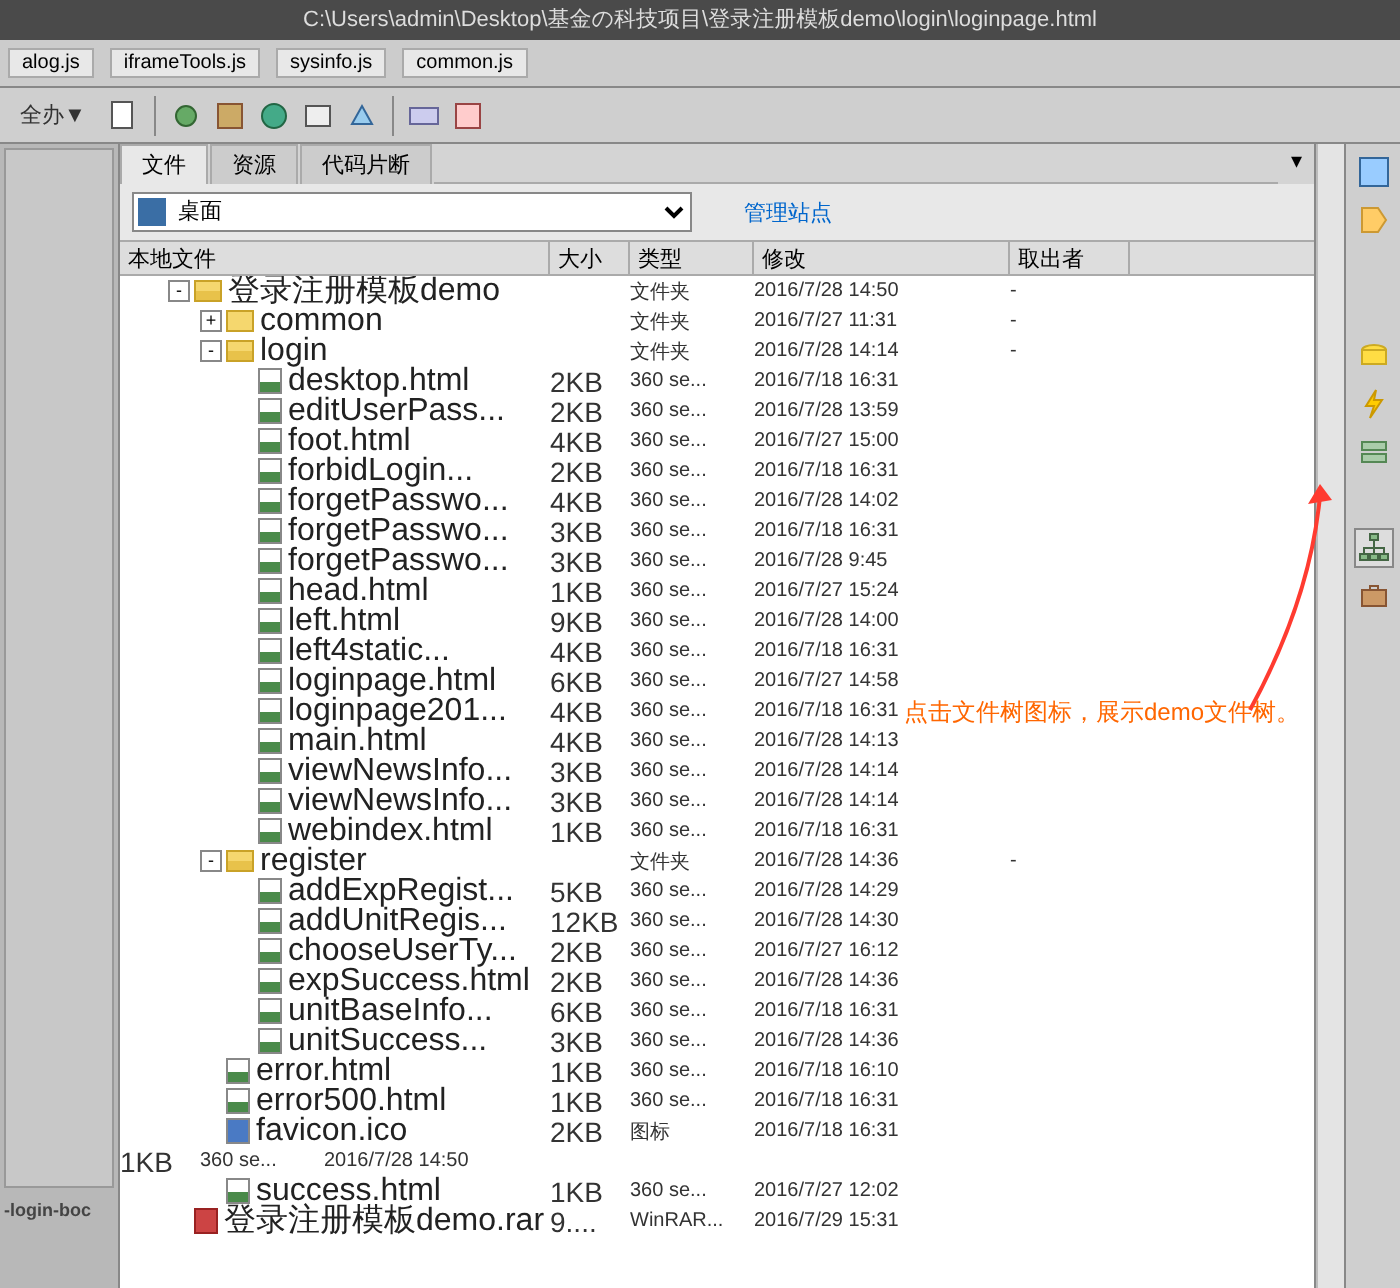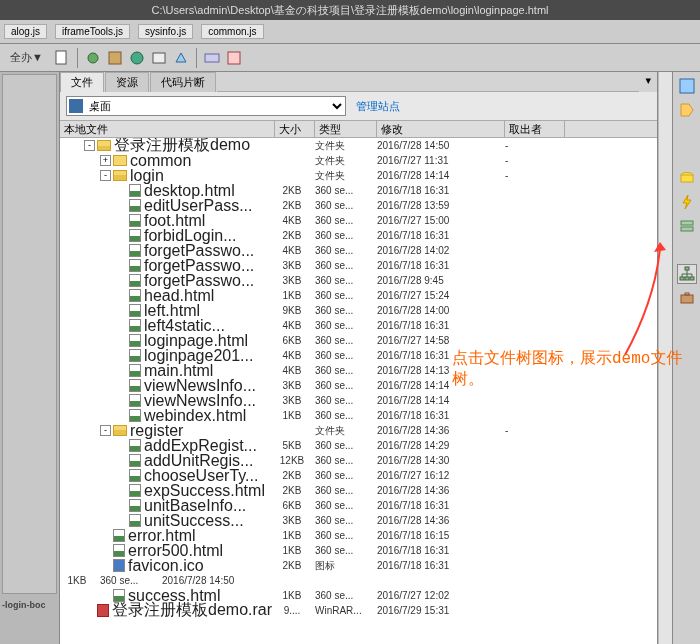--- a/index.html
+++ b/index.html
@@ -14,47 +14,47 @@
 .main-area { display: flex; height: calc(100% - 72px); }
 .left-gutter { width: 60px; background: #b8b8b8; border-right: 1px solid #888; font-weight: bold; }
 .left-gutter .lg-box { height: 520px; background: #c8c8c8; border: 1px solid #999; margin: 2px; }
 .left-gutter .lg-label { font-size: 9px; color: #444; padding: 2px; transform: rotate(0); margin-top: 4px; }
 .panel { flex: 1; background: #e8e8e8; display: flex; flex-direction: column; border-right: 1px solid #888; }
 .panel-tabs { display: flex; background: #d4d4d4; height: 20px; }
 .panel-tabs .ptab { padding: 2px 10px; background: #e8e8e8; border: 1px solid #aaa; border-bottom: none; margin-right: 1px; font-size: 11px; cursor: pointer; }
 .panel-tabs .ptab.inactive { background: #ccc; }
 .panel-tabs .flex-fill { flex: 1; border-bottom: 1px solid #aaa; }
 .panel-tabs .dd-icon { padding: 2px 6px; }
-.loc-row { display: flex; align-items: center; padding: 4px 6px; gap: 4px; }
+.loc-row { display: flex; align-items: center; padding: 4px 6px; gap: 20px; }
 .loc-row select { flex: 0 0 280px; height: 20px; border: 1px solid #888; background: #fff; font-size: 11px; padding-left: 18px; }
 .loc-row .desk-icon { position: absolute; margin-left: 3px; width: 14px; height: 14px; background: #3a6ea5; }
 .loc-row a { color: #0066cc; font-size: 11px; text-decoration: none; margin-left: 6px; }
 .tree-header { display: flex; background: #ddd; border-top: 1px solid #aaa; border-bottom: 1px solid #aaa; height: 18px; }
 .tree-header .col { border-right: 1px solid #aaa; padding: 1px 4px; font-size: 11px; }
 .c-name { width: 215px; } .c-size { width: 40px; text-align: left; padding-right: 6px; } .c-type { width: 62px; } .c-date { width: 128px; } .c-user { width: 60px; font-family: Liberation Serif, serif; }
 .tree-body { flex: 1; overflow: auto; background: #fff; }
 .tree-row { display: flex; align-items: center; height: 15px; white-space: nowrap; }
 .tree-row .name-cell { width: 215px; display: flex; align-items: center; overflow: hidden; }
-.tree-row .size-cell { width: 40px; text-align: center; padding-right: 6px; font-size: 10px; color: #333; }
+.tree-row .size-cell { width: 40px; text-align: left; padding-right: 6px; font-size: 14px; color: #333; }
 .tree-row .type-cell { width: 62px; font-size: 10px; color: #333; }
 .tree-row .date-cell { width: 128px; font-size: 10px; color: #333; }
 .tree-row .user-cell { width: 60px; font-size: 10px; color: #333; }
 .exp { width: 11px; height: 11px; border: 1px solid #888; display: inline-flex; align-items: center; justify-content: center; font-size: 9px; line-height: 1; margin-right: 2px; background: #fff; cursor: pointer; flex-shrink: 0; }
 .folder-ico { width: 14px; height: 11px; background: #f5d76e; border: 1px solid #c9a227; margin-right: 3px; flex-shrink: 0; }
 .folder-ico.open { background: linear-gradient(#f5d76e 50%, #e8c24a 50%); }
 .file-ico { width: 12px; height: 13px; background: #fff; border: 1px solid #888; margin-right: 3px; flex-shrink: 0; position: relative; }
 .file-ico.html::after { content: ""; position: absolute; bottom: 0; left: 0; width: 100%; height: 5px; background: #4a8a4a; }
 .file-ico.rar { background: #c44; border-color: #922; }
 .file-ico.ico { background: #4a7ac4; }
 .fname { font-size: 16px; color: #222; }
 .right-strip { width: 28px; background: #cfcfcf; border-left: 1px solid #888; display: flex; flex-direction: column; align-items: center; padding-top: 4px; gap: 4px; }
 .right-strip .ricon { width: 20px; height: 20px; border: 1px solid transparent; display: flex; align-items: center; justify-content: center; cursor: pointer; }
 .right-strip .ricon.hl { border: 1px solid #888; background: #ddd; }
 .scrollbar-stub { width: 14px; background: #e4e4e4; border-left: 1px solid #bbb; }
-.annot { position: absolute; color: #ff6600; font-size: 16px; top: 348px; left: 452px; z-index: 10; font-family: Liberation Mono, monospace; }
+.annot { position: absolute; color: #ff6600; font-size: 12px; top: 348px; left: 452px; z-index: 10; }
 .arrow { position: absolute; right: 30px; top: 240px; z-index: 9; pointer-events: none; }
 svg { display: block; }
 </style>
 </head>
 <body>
 
 <div class="title-bar">
   <span>C:\Users\admin\Desktop\基金の科技项目\登录注册模板demo\login\loginpage.html</span>
 </div>
 
@@ -459,21 +459,21 @@
         </div>
         <div class="tree-row">
           <div class="name-cell">
             <span style="display: inline-block; width: 40px;"></span>
             <span style="width: 13px; display: inline-block;"></span>
             <span class="file-ico html"></span>
             <span class="fname">error.html</span>
           </div>
           <div class="size-cell">1KB</div>
           <div class="type-cell">360 se...</div>
-          <div class="date-cell">2016/7/18 16:15</div>
+          <div class="date-cell">2016/7/18 16:10</div>
           <div class="user-cell"></div>
         </div>
         <div class="tree-row">
           <div class="name-cell">
             <span style="display: inline-block; width: 40px;"></span>
             <span style="width: 13px; display: inline-block;"></span>
             <span class="file-ico html"></span>
             <span class="fname">error500.html</span>
           </div>
           <div class="size-cell">1KB</div>

